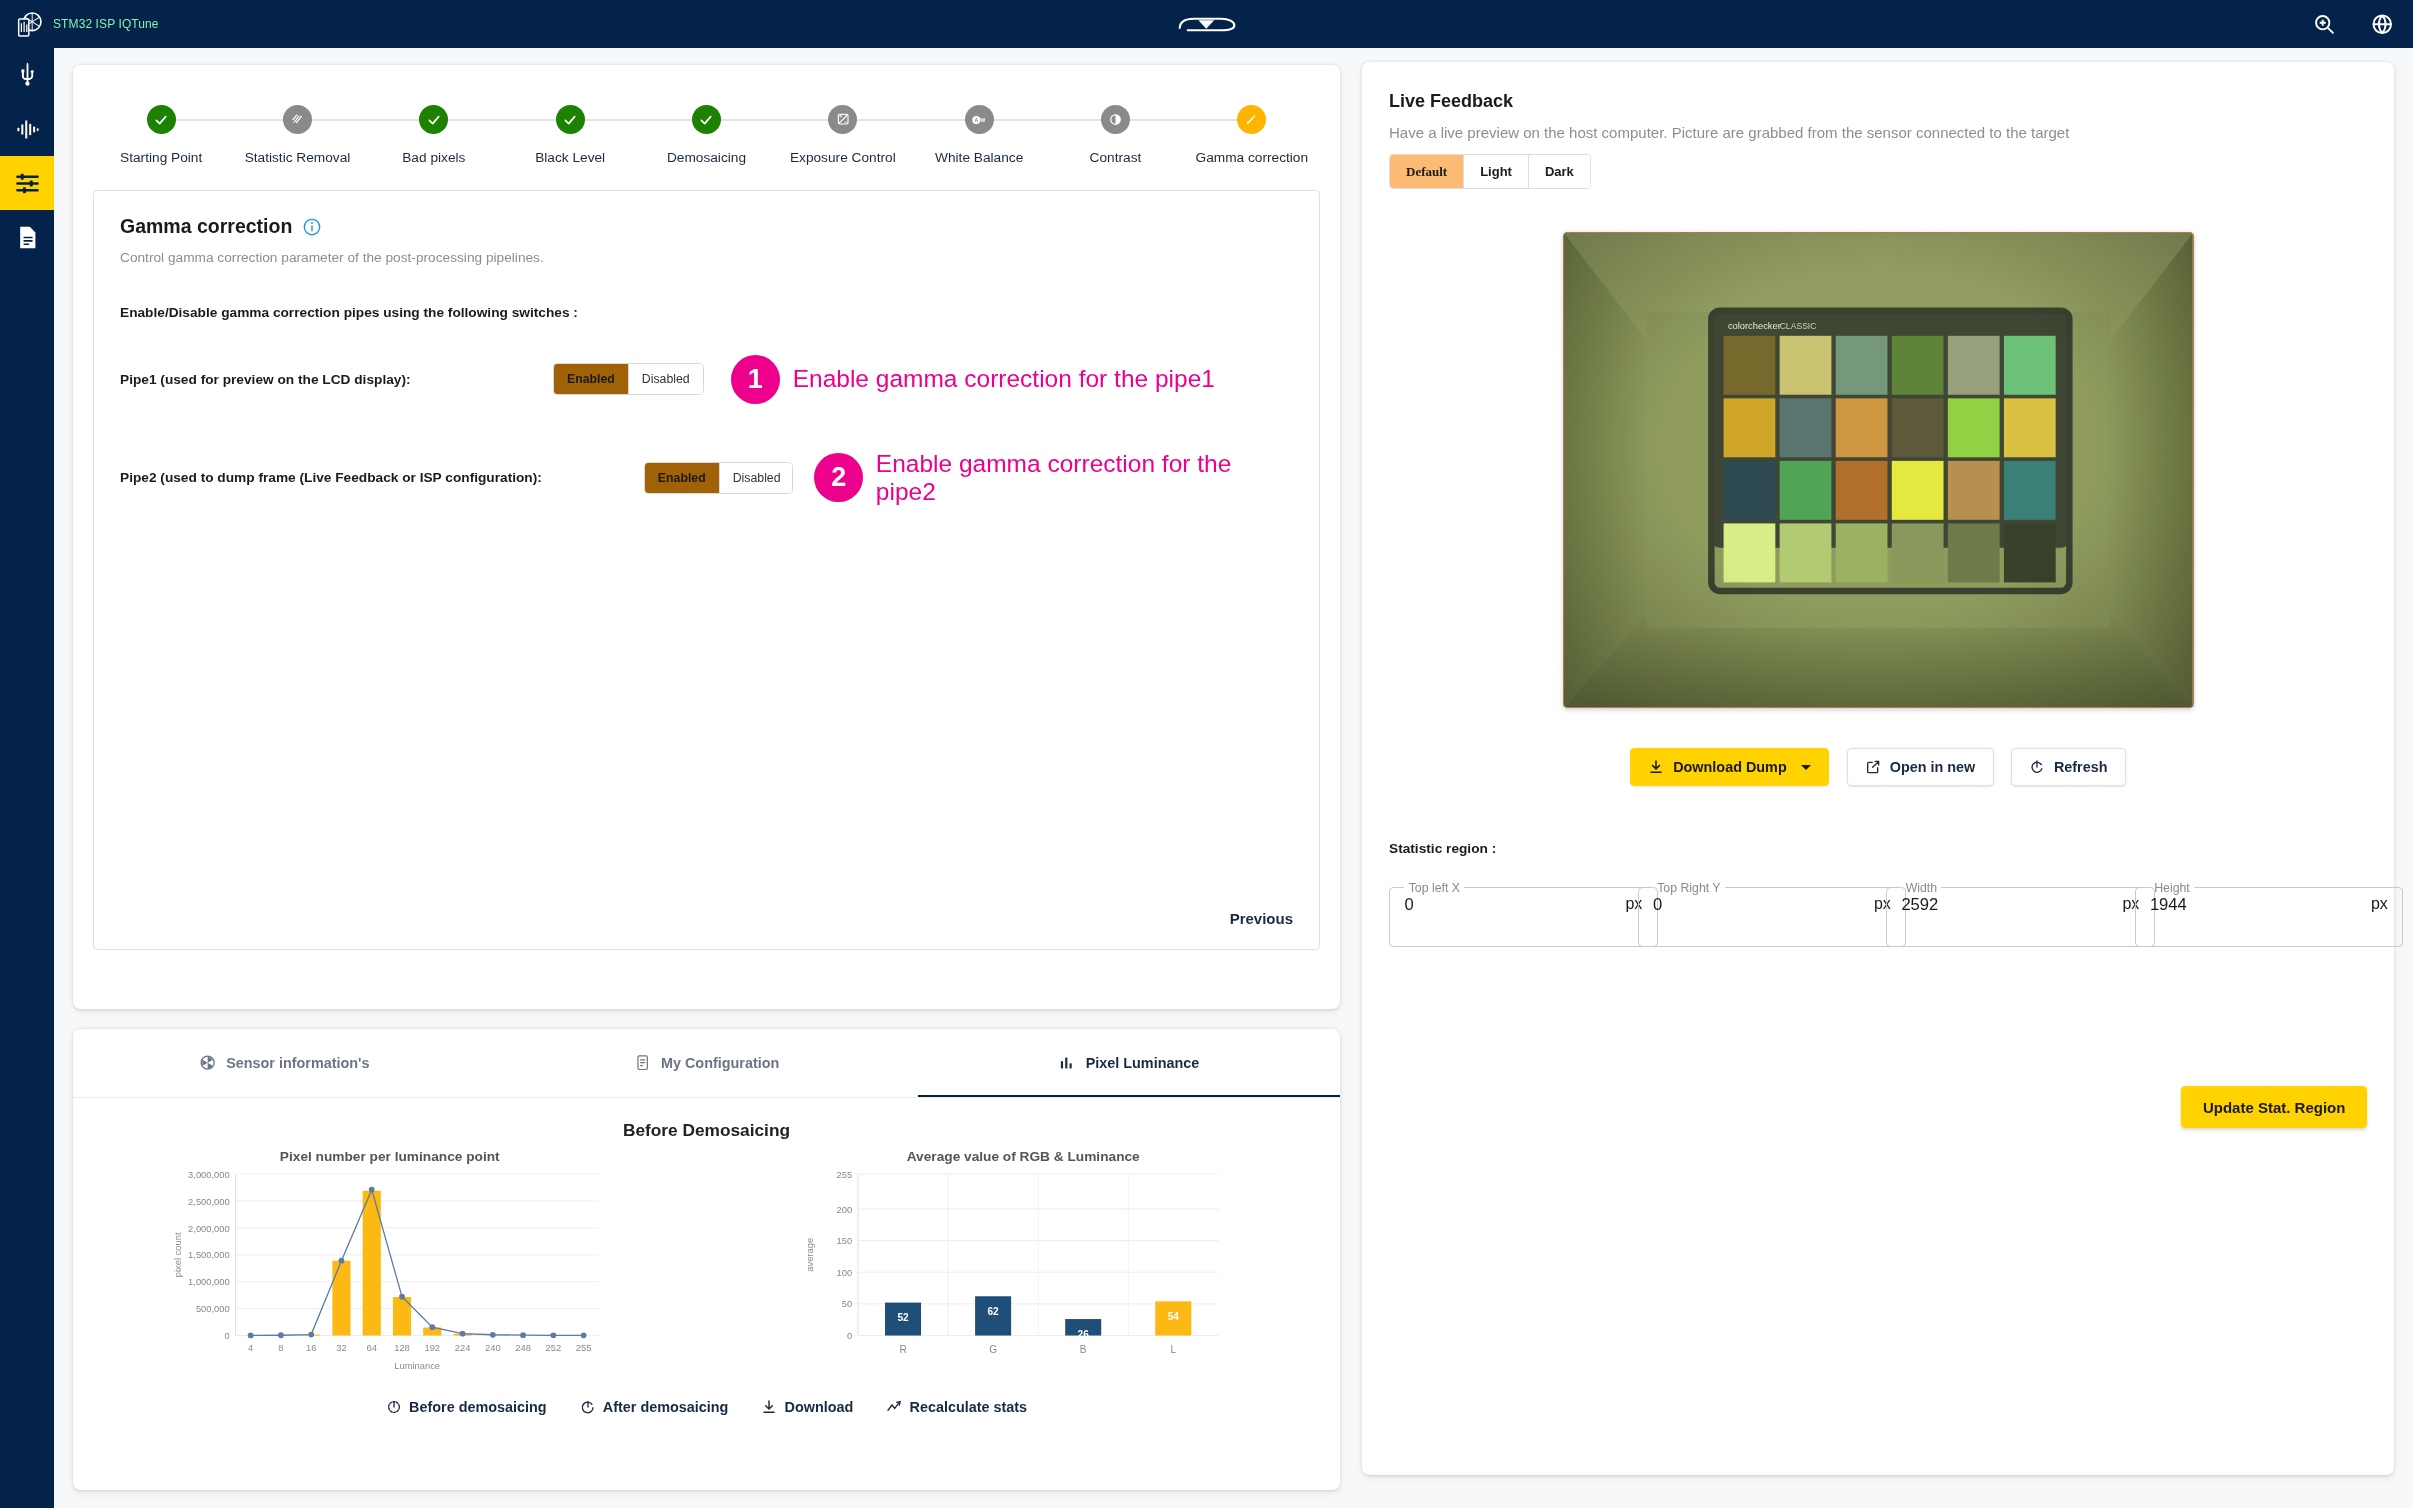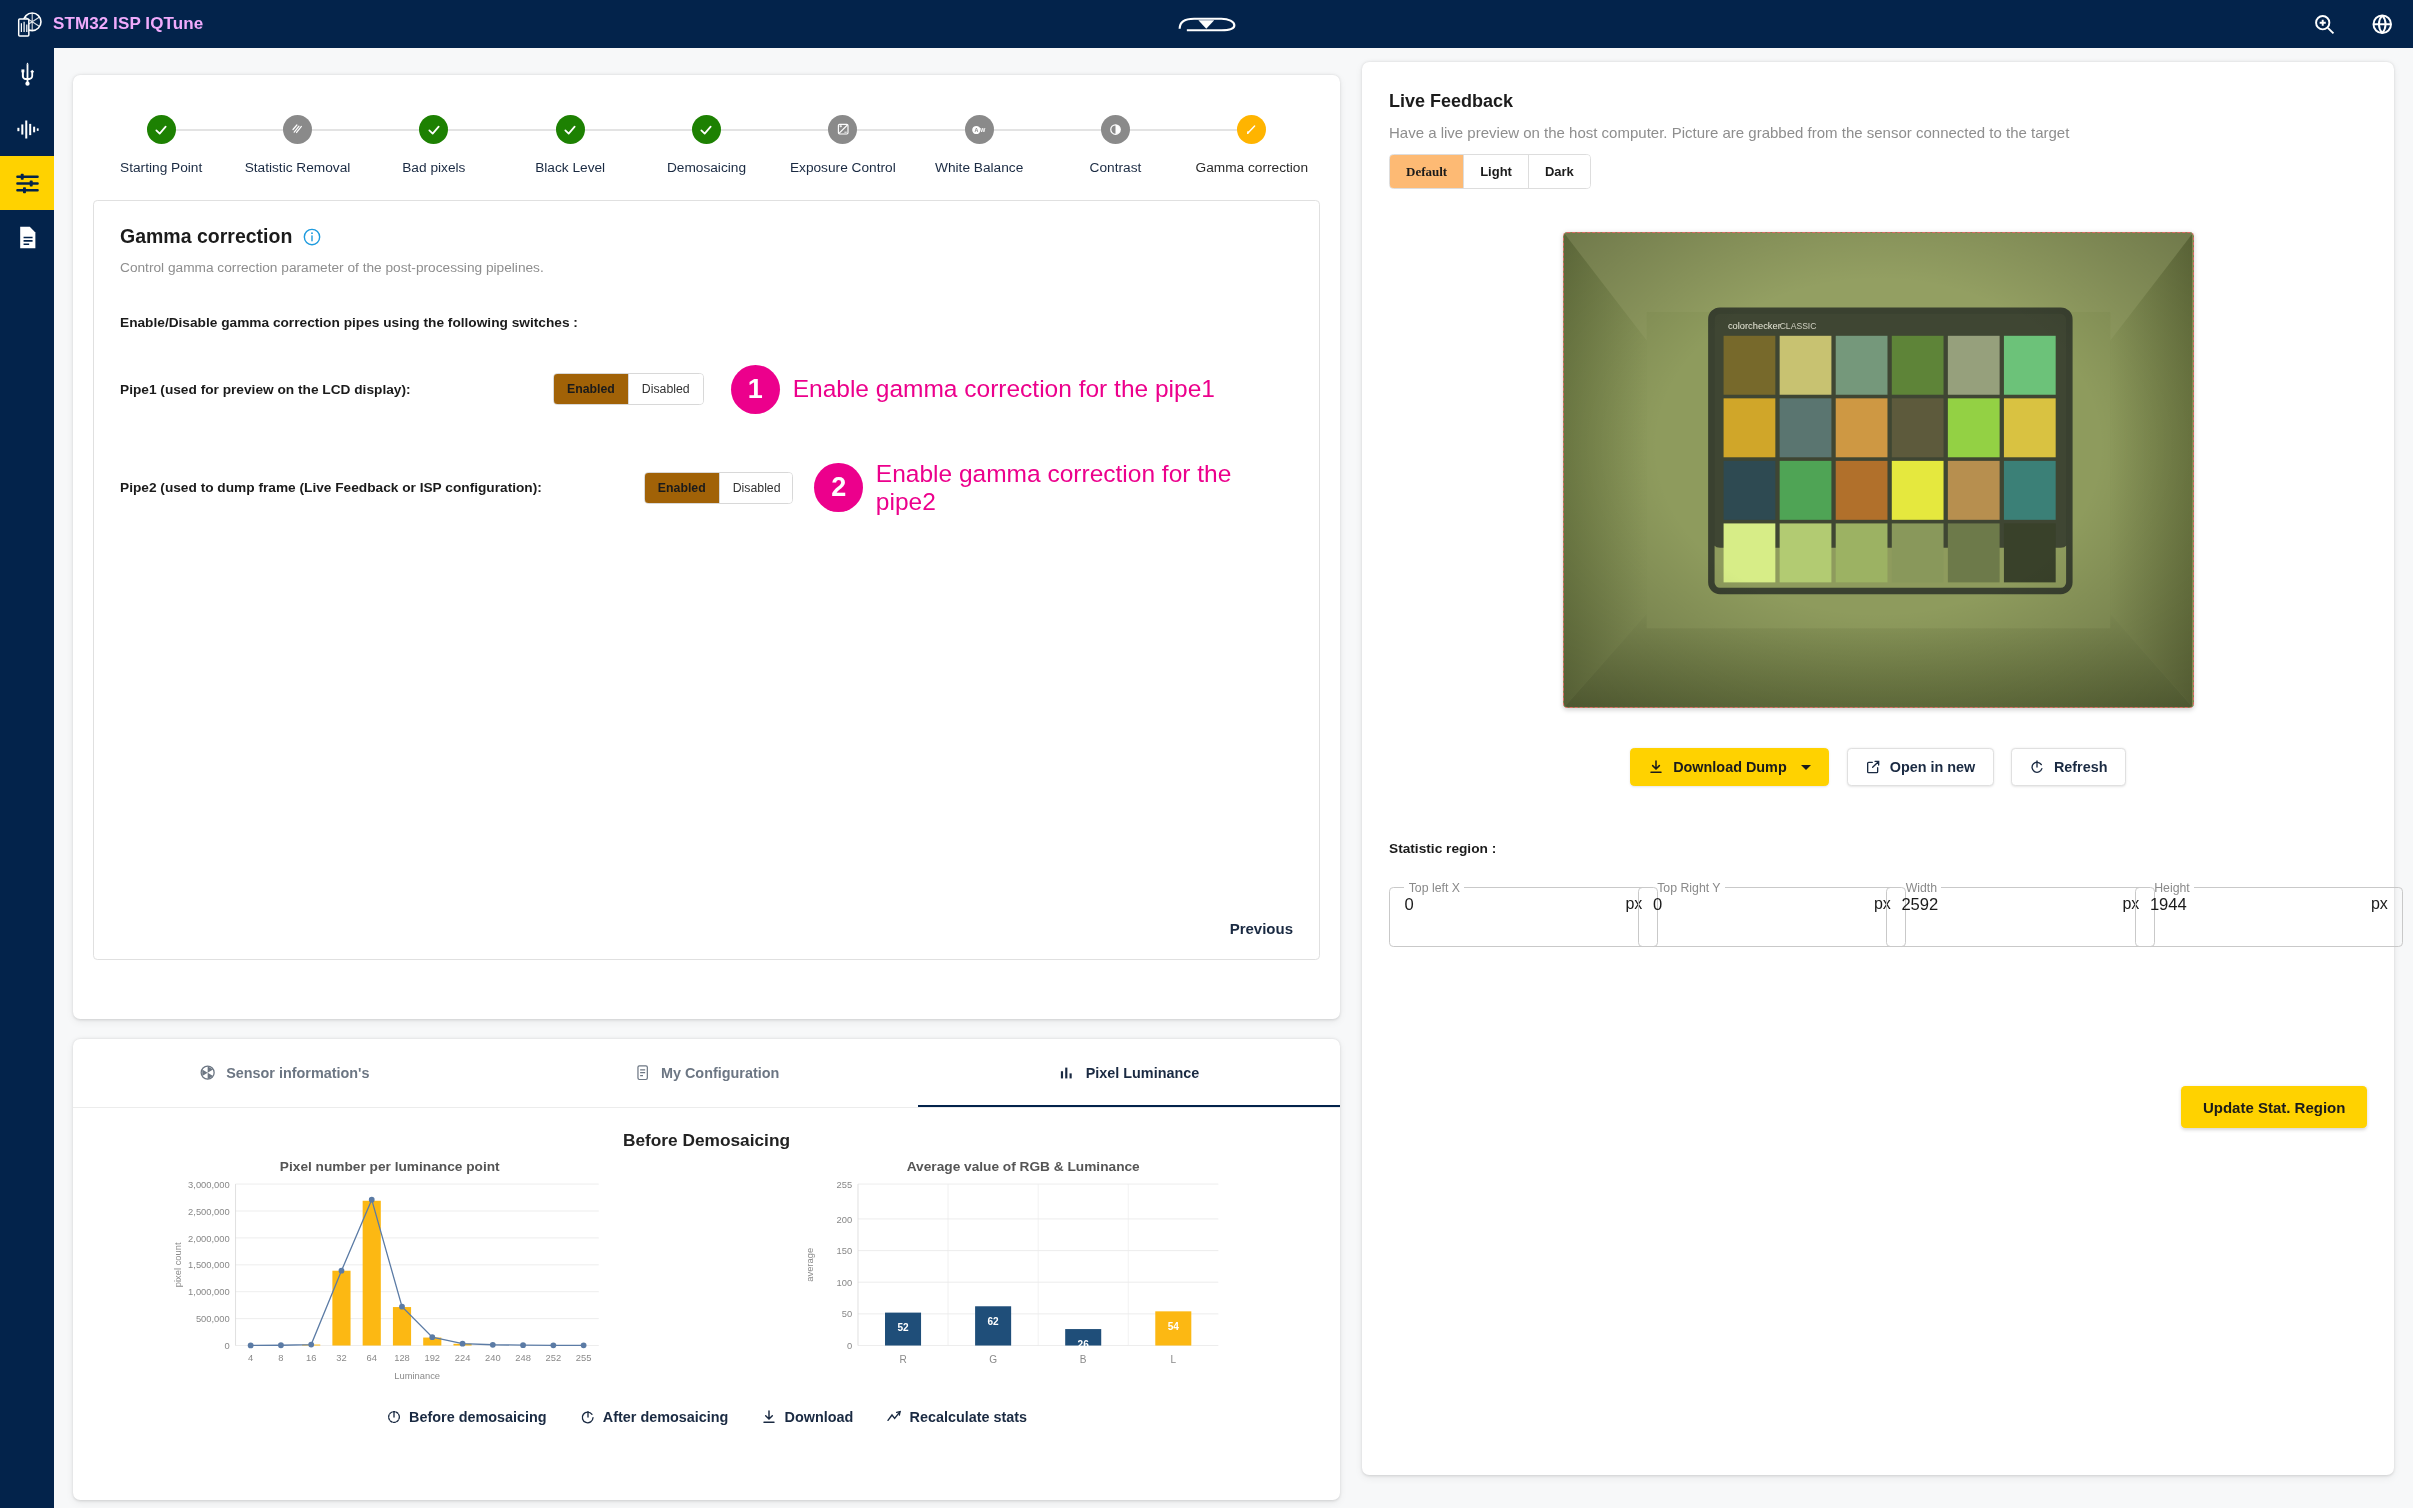--- a/index.html
+++ b/index.html
@@ -12,42 +12,42 @@
   }
 
   
   .topbar {
     position: absolute; top: 0; left: 0; width: 2413px; height: 48px;
     background: #03234b; display: flex; align-items: center;
     z-index: 40;
   }
   .brand { display: flex; align-items: center; padding-left: 16px; gap: 10px; }
   .brand-logo { width: 27px; height: 27px; }
-  .brand-title { color: #f0abfc; font-size: 17px; letter-spacing: 0.1px; font-weight: bold; }
+  .brand-title { color: #86efac; font-size: 12px; letter-spacing: 0.1px; }
   .st-logo { position:absolute; left:50%; transform:translateX(-50%); top:13px; }
   .topbar-actions { position: absolute; right: 19px; top: 0; height: 48px; display: flex; align-items: center; gap: 33px; }
   .tb-icon { width: 24.5px; height: 24.5px; cursor: pointer; }
 
   
   .rail {
     position: absolute; top: 48px; left: 0; width: 54px; height: 1461px;
     background: #03234b; z-index: 30;
   }
   .rail-item {
     width: 54px; height: 54px; display:flex; align-items:center; justify-content:center;
     cursor: pointer;
   }
   .rail-item.active { background: #ffd200; }
   .rail-item svg { width: 27px; height: 27px; }
 
   
   .page { position: absolute; top: 48px; left: 54px; width: 2359px; height: 1461px; background:#f7f8f9; }
 
   
-  .left-col { position: absolute; left: 19px; top: 27px; width: 1267px; }
+  .left-col { position: absolute; left: 19px; top: 17px; width: 1267px; }
 
   .card {
     background: #fff; border-radius: 7.2px;
     box-shadow: 0 0.7px 2.9px rgba(0,0,0,.13), 0 2.2px 8.7px rgba(0,0,0,.06);
   }
 
   
   .stepper-card { height: 944px; position: relative; }
   .stepper {
     display: flex; padding: 40px 20px 0 20px; position: relative;

